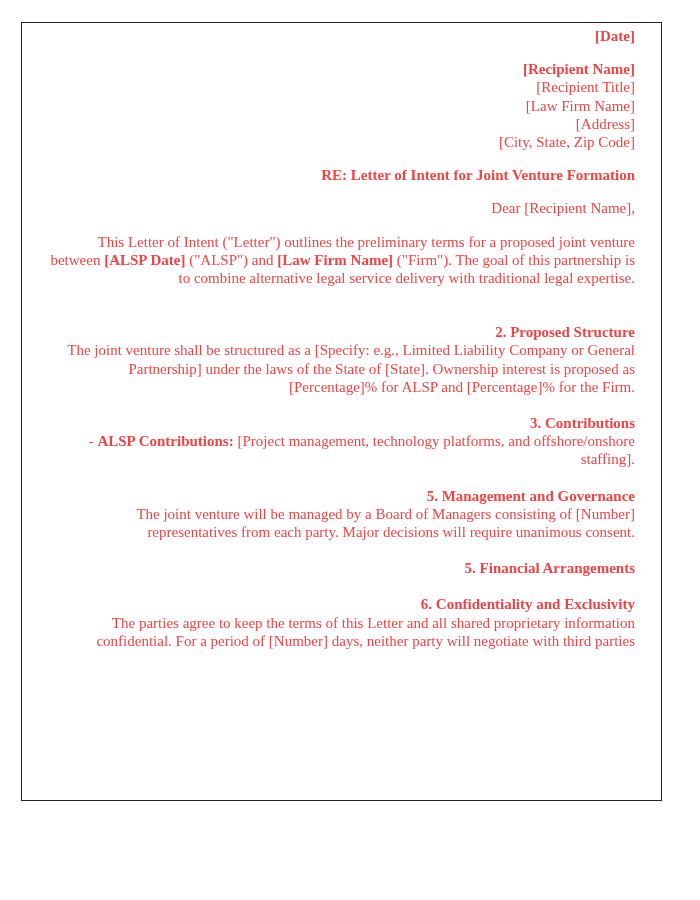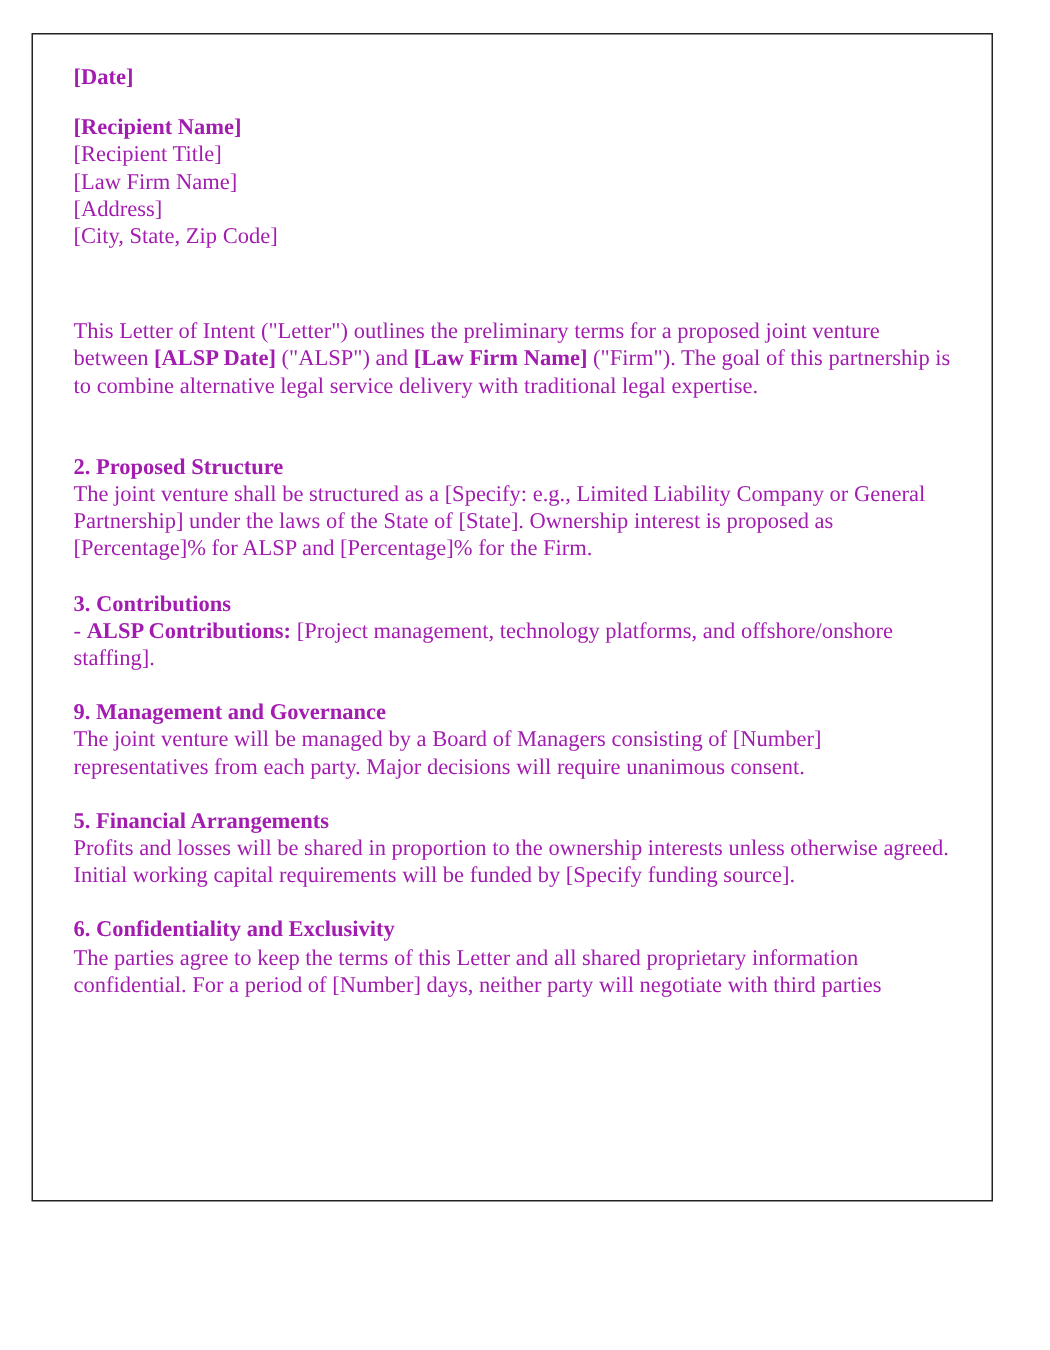--- a/index.html
+++ b/index.html
@@ -22,26 +22,26 @@
     height: 779px;
     border: 1.4px solid #222222;
     background: #ffffff;
     box-sizing: border-box;
     overflow: hidden;
   }
 
   #doc-body {
     position: absolute;
     left: 27px;
-    top: 20px;
+    top: 4px;
     width: 586px;
     font-size: 15px;
     line-height: 18.2px;
-    color: #a21caf;
-    text-align: left;
+    color: #ef4444;
+    text-align: right;
   }
 
   .blockline {
     margin: 0;
     padding: 0;
     white-space: normal;
   }
 
   .spacer {
     height: 18px;
@@ -76,23 +76,25 @@
     <div>
       <div class="blockline b">[Recipient Name]</div>
       <div class="blockline">[Recipient Title]</div>
       <div class="blockline">[Law Firm Name]</div>
       <div class="blockline">[Address]</div>
       <div class="blockline">[City, State, Zip Code]</div>
     </div>
 
     <div class="spacer-sm"></div>
 
+    <div class="blockline b">RE: Letter of Intent for Joint Venture Formation</div>
 
     <div class="spacer-sm"></div>
 
+    <div class="blockline">Dear [Recipient Name],</div>
 
     <div class="spacer-sm"></div>
 
     <p class="para"><span>This Letter of Intent ("Letter") outlines the preliminary terms for a proposed joint venture between </span><span class="b">[ALSP Date]</span><span> ("ALSP") and </span><span class="b">[Law Firm Name]</span><span> ("Firm"). The goal of this partnership is to combine alternative legal service delivery with traditional legal expertise.</span></p>
 
     <div class="spacer"></div>
 
 
     <div class="spacer"></div>
 
@@ -104,29 +106,28 @@
     <div class="spacer"></div>
 
     <div>
       <div class="heading">3. Contributions</div>
       <p class="para"><span>- </span><span class="b">ALSP Contributions:</span><span> [Project management, technology platforms, and offshore/onshore staffing].</span></p>
     </div>
 
     <div class="spacer"></div>
 
     <div>
-      <div class="heading">9. Management and Governance</div>
+      <div class="heading">5. Management and Governance</div>
       <p class="para">The joint venture will be managed by a Board of Managers consisting of [Number] representatives from each party. Major decisions will require unanimous consent.</p>
     </div>
 
     <div class="spacer"></div>
 
     <div>
       <div class="heading">5. Financial Arrangements</div>
-      <p class="para">Profits and losses will be shared in proportion to the ownership interests unless otherwise agreed. Initial working capital requirements will be funded by [Specify funding source].</p>
     </div>
 
     <div class="spacer"></div>
 
     <div>
       <div class="heading">6. Confidentiality and Exclusivity</div>
       <p class="para">The parties agree to keep the terms of this Letter and all shared proprietary information confidential. For a period of [Number] days, neither party will negotiate with third parties</p>
     </div>
 
   </div>

